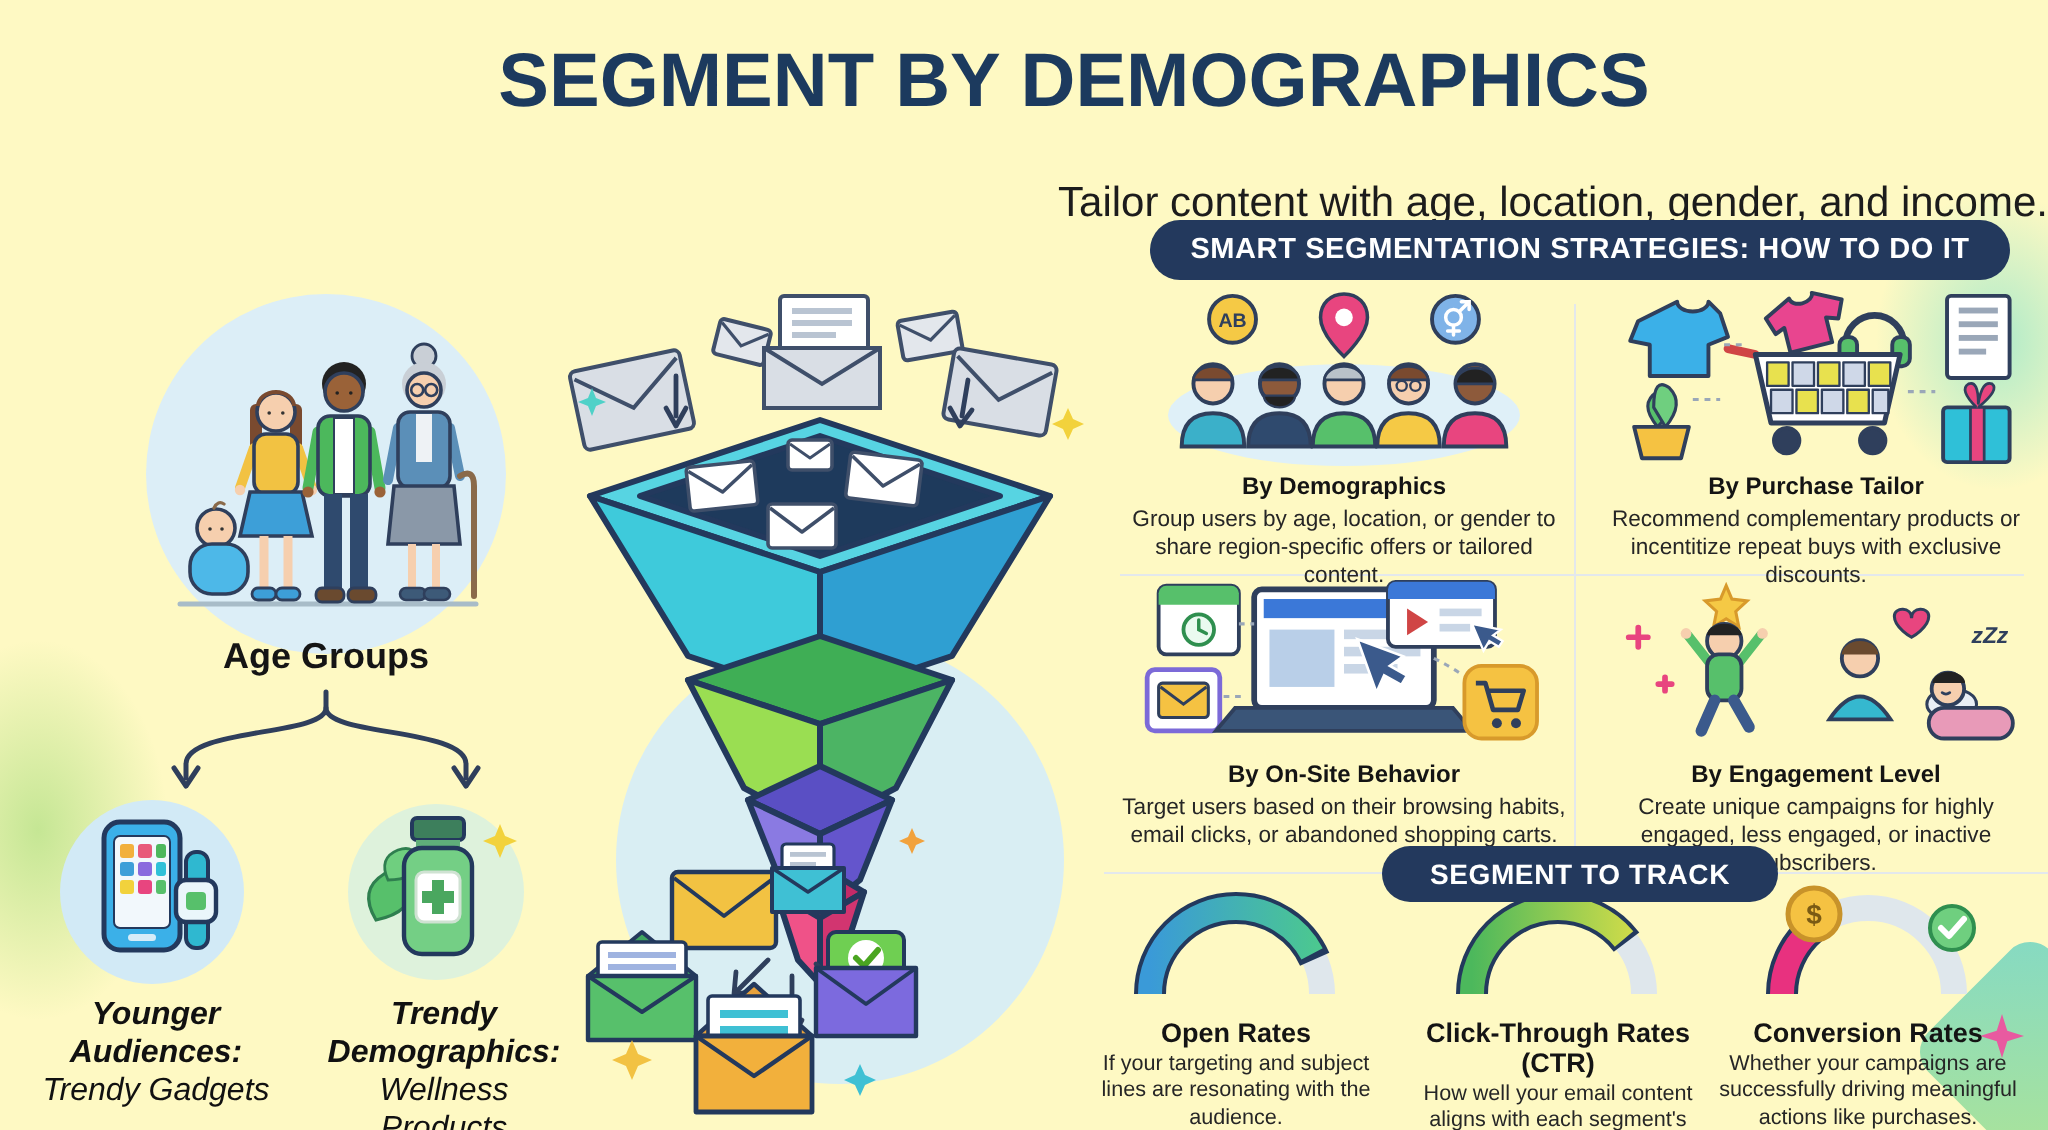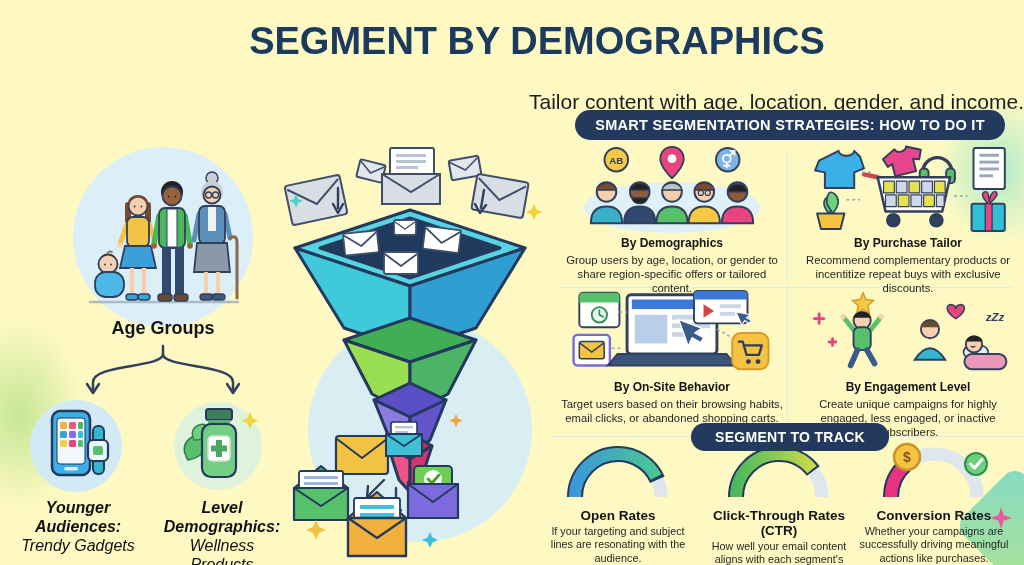--- a/index.html
+++ b/index.html
@@ -181,21 +181,21 @@
     <rect x="46" y="40" width="6" height="17" fill="#4aa75f"></rect>
     <rect x="41" y="45.5" width="16" height="6" fill="#4aa75f"></rect>
     <path d="M80,12 l2.5,6 6,2.5 -6,2.5 -2.5,6 -2.5,-6 -6,-2.5 6,-2.5 z" fill="#f2d23c"></path>
   </svg>
 
   <div class="caption cap-younger">
     <span class="cap-title">Younger Audiences:</span>
     <span class="cap-sub">Trendy Gadgets</span>
   </div>
   <div class="caption cap-older">
-    <span class="cap-title">Level Demographics:</span>
+    <span class="cap-title">Trendy Demographics:</span>
     <span class="cap-sub">Wellness Products</span>
   </div>
 
   <svg class="funnel-ill" width="268" height="428" viewBox="0 0 268 428">
     <circle cx="142" cy="294" r="112" fill="#d9eef3"></circle>
 
     <g stroke="#3f4f6a" stroke-width="2">
       <g transform="translate(10,44) rotate(-12 28 20)">
         <rect width="56" height="40" rx="3" fill="#d9dee5"></rect>
           <path d="M2,4 L28,24 L54,4" fill="none"></path>

